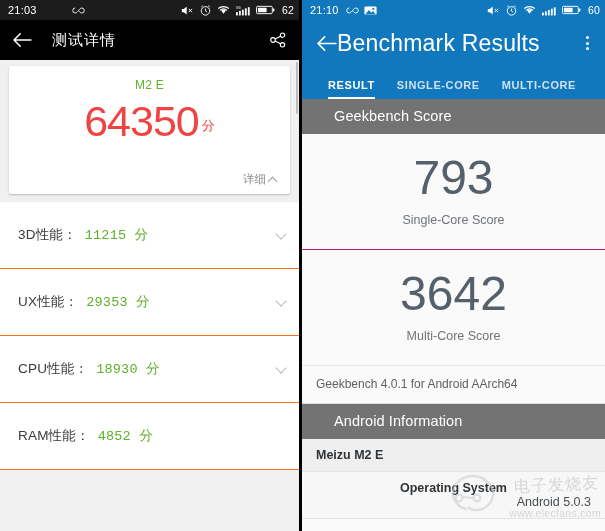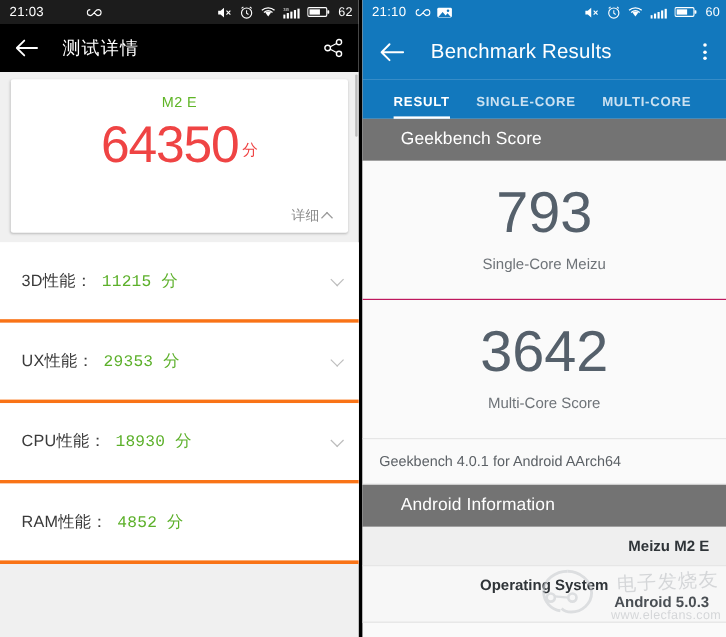--- a/index.html
+++ b/index.html
@@ -119,21 +119,21 @@
     border-bottom: 1.3px solid #bdbdbd;
     transform: rotate(45deg);
   }
 
   .metrics { margin-top: 8px; background: #ffffff; }
   .metric-row {
     height: 67px;
     display: flex;
     align-items: center;
     padding: 0 13px 0 18px;
-    border-bottom: 3px solid #f97316;
+    border-bottom: 1px solid #f97316;
     background: #ffffff;
   }
   .metric-label { font-size: 13.5px; color: #3a3a3a; letter-spacing: 0.2px; }
   .metric-value { font-size: 13.5px; color: #5cb02a; margin-left: 8px; letter-spacing: 0.2px; font-family: Liberation Mono, monospace; }
   .metric-row .spacer { flex: 1; }
 
   
   .lp-scroll {
     position: absolute;
     right: 1px; top: 62px;
@@ -155,23 +155,22 @@
   }
   .appbar-blue {
     height: 46px;
     background: #1278bd;
     display: flex;
     align-items: center;
     padding: 0 10px 0 14px;
   }
   .appbar-blue .title {
     color: #ffffff;
-    font-size: 17px;
+    font-size: 23px;
     font-weight: 500;
-    margin-left: 22px;
     letter-spacing: 0.2px;
   }
   .appbar-blue .spacer { flex: 1; }
   .kebab { display: flex; flex-direction: column; gap: 2.5px; padding: 4px 6px; }
   .kebab i { width: 3px; height: 3px; background: #fff; border-radius: 50%; display: block; }
 
   .tabs {
     height: 33px;
     background: #1278bd;
     display: flex;
@@ -234,26 +233,25 @@
 
   .info-row {
     display: flex;
     align-items: center;
     padding: 9px 14px;
     font-size: 12.5px;
     color: #2f3438;
     font-weight: bold;
     border-bottom: 1px solid #e4e4e4;
     background: #efefef;
-    justify-content: flex-end;
   }
   .info-row.alt { background: #f7f7f7; flex-direction: column; }
   .info-row .val {
     margin-left: auto;
-    font-weight: bold;
+    font-weight: normal;
     color: #4a4f54;
   }
 
   
   .watermark {
     position: absolute;
     right: 2px; bottom: 6px;
     width: 162px; height: 52px;
     pointer-events: none;
     opacity: 0.55;
@@ -476,21 +474,21 @@
     <div class="tabs">
       <span class="tab active">RESULT</span>
       <span class="tab">SINGLE-CORE</span>
       <span class="tab">MULTI-CORE</span>
     </div>
 
     <div class="section-header">Geekbench Score</div>
 
     <div class="score-block">
       <div class="num">793</div>
-      <div class="lbl">Single-Core Meizu</div>
+      <div class="lbl">Single-Core Score</div>
     </div>
 
     <div class="score-block nb">
       <div class="num">3642</div>
       <div class="lbl">Multi-Core Score</div>
     </div>
 
     <div class="version-row">Geekbench 4.0.1 for Android AArch64</div>
 
     <div class="section-header">Android Information</div>

